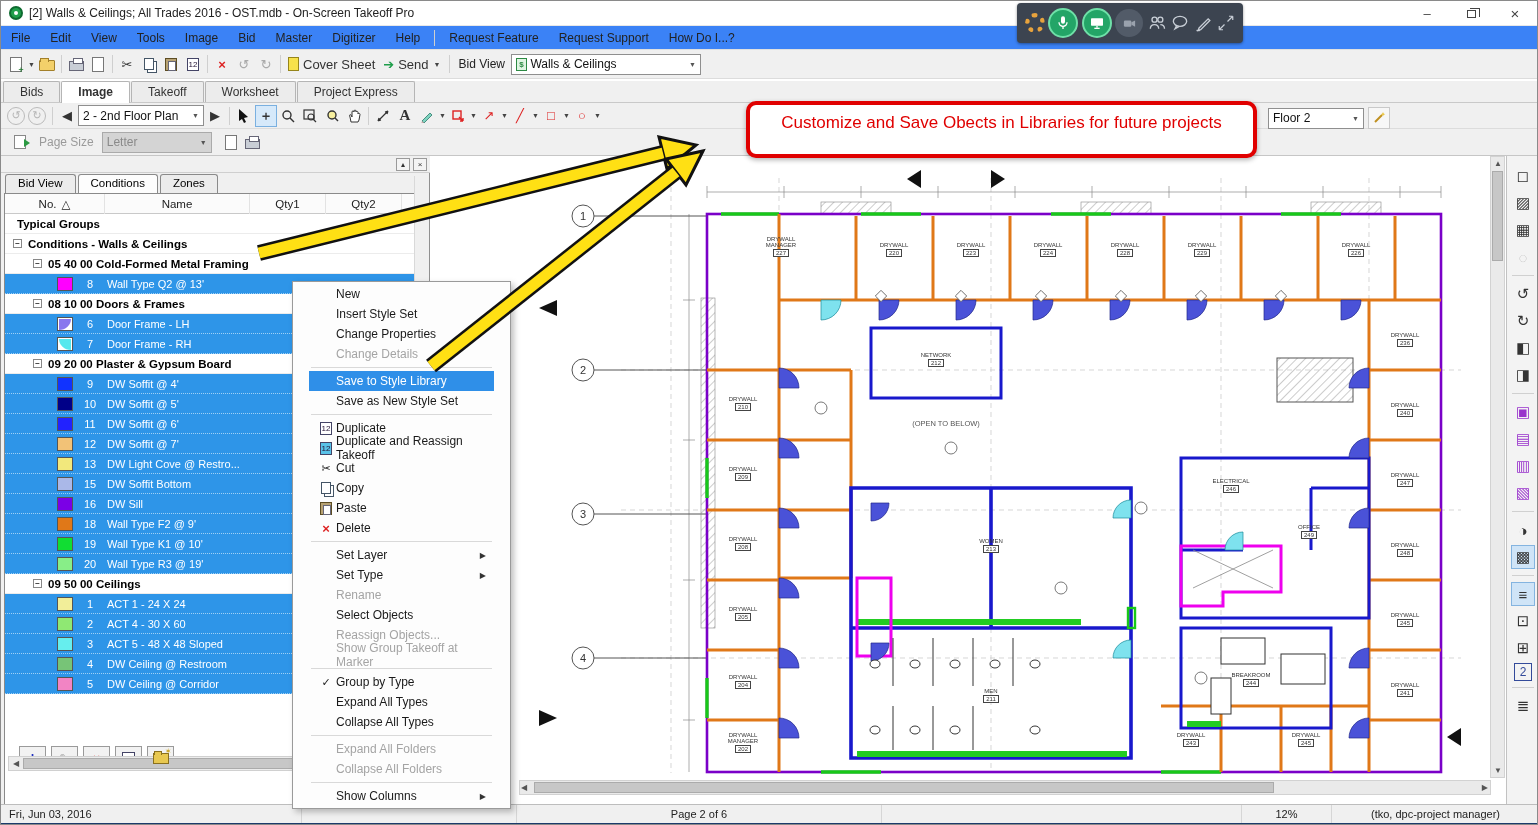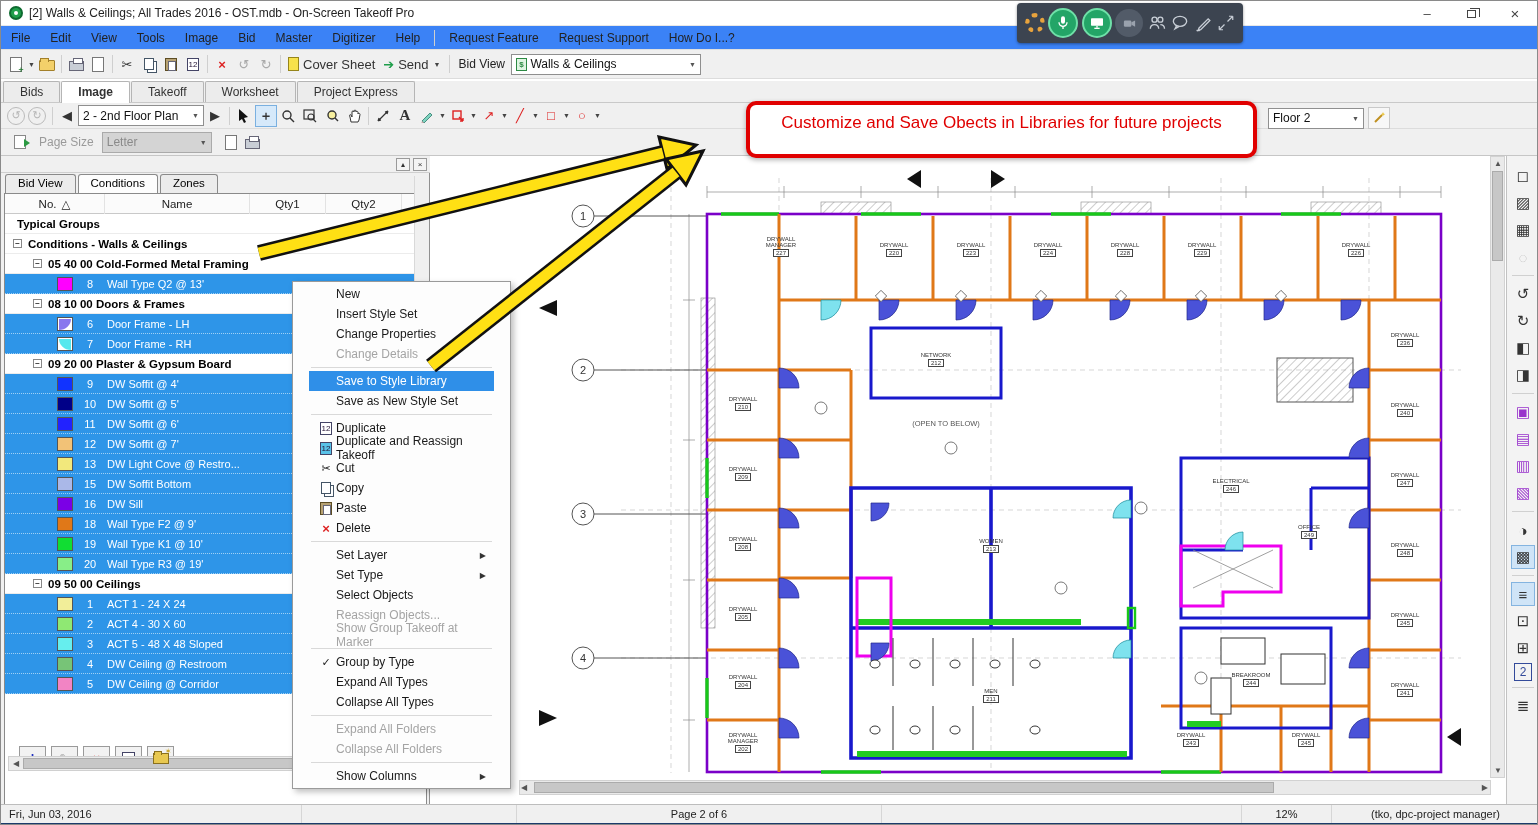--- a/index.html
+++ b/index.html
@@ -822,20 +822,24 @@
       <div class="cm-item normal">
         <span class="cm-ic"></span>
         <span>Set Layer</span>
         <span class="cm-sub">▶</span>
       </div>
       <div class="cm-item normal">
         <span class="cm-ic"></span>
         <span>Set Type</span>
         <span class="cm-sub">▶</span>
       </div>
+      <div class="cm-item disabled">
+        <span class="cm-ic"></span>
+        <span>Rename</span>
+      </div>
       <div class="cm-item normal">
         <span class="cm-ic"></span>
         <span>Select Objects</span>
       </div>
       <div class="cm-item disabled">
         <span class="cm-ic"></span>
         <span>Reassign Objects...</span>
       </div>
       <div class="cm-item disabled">
         <span class="cm-ic"></span>

